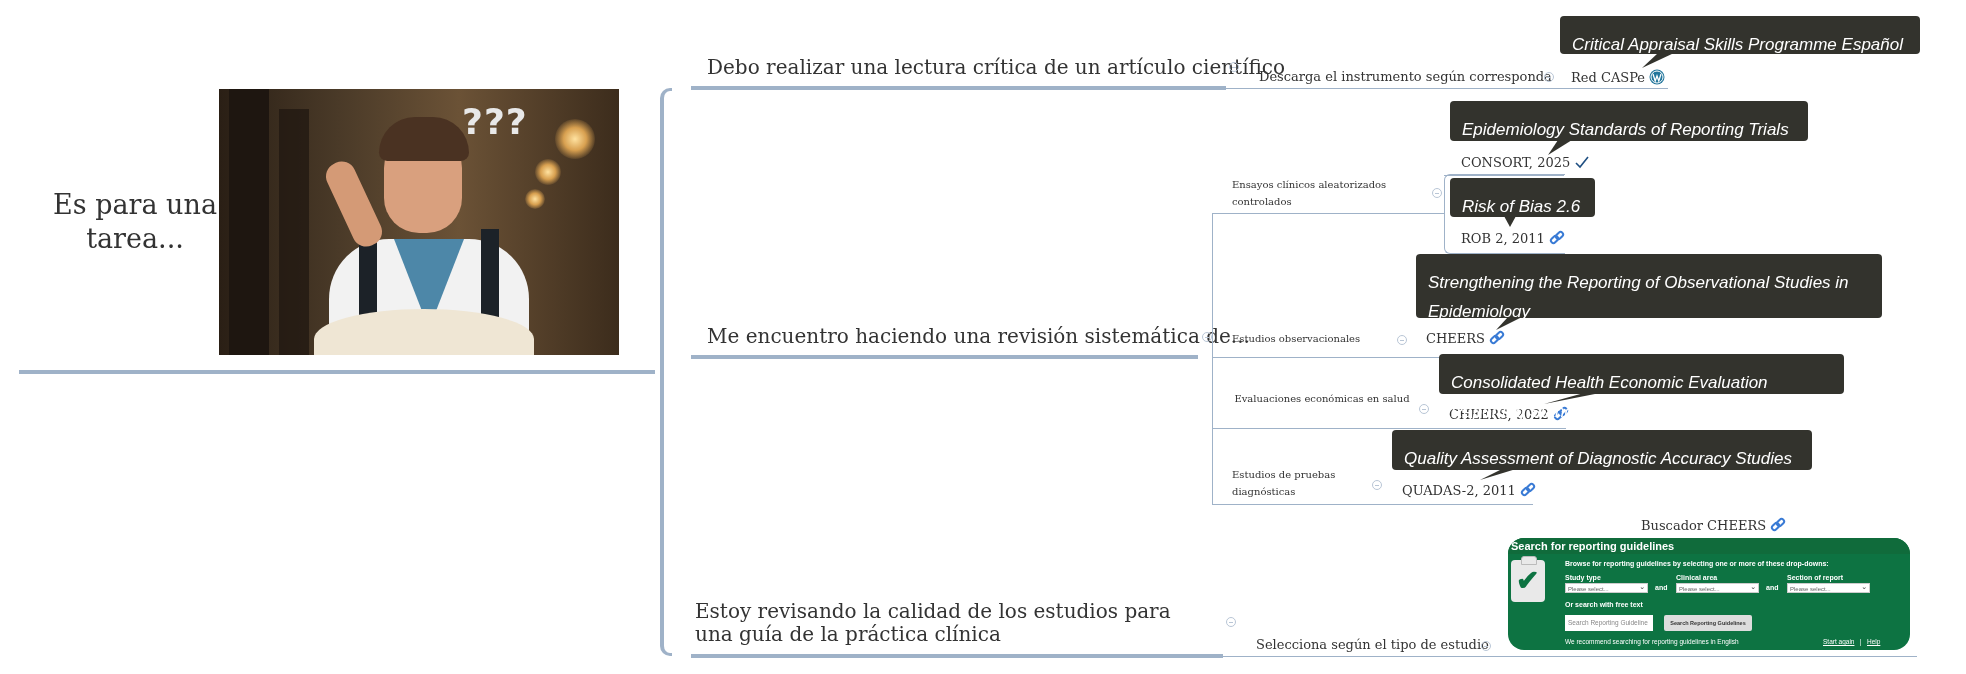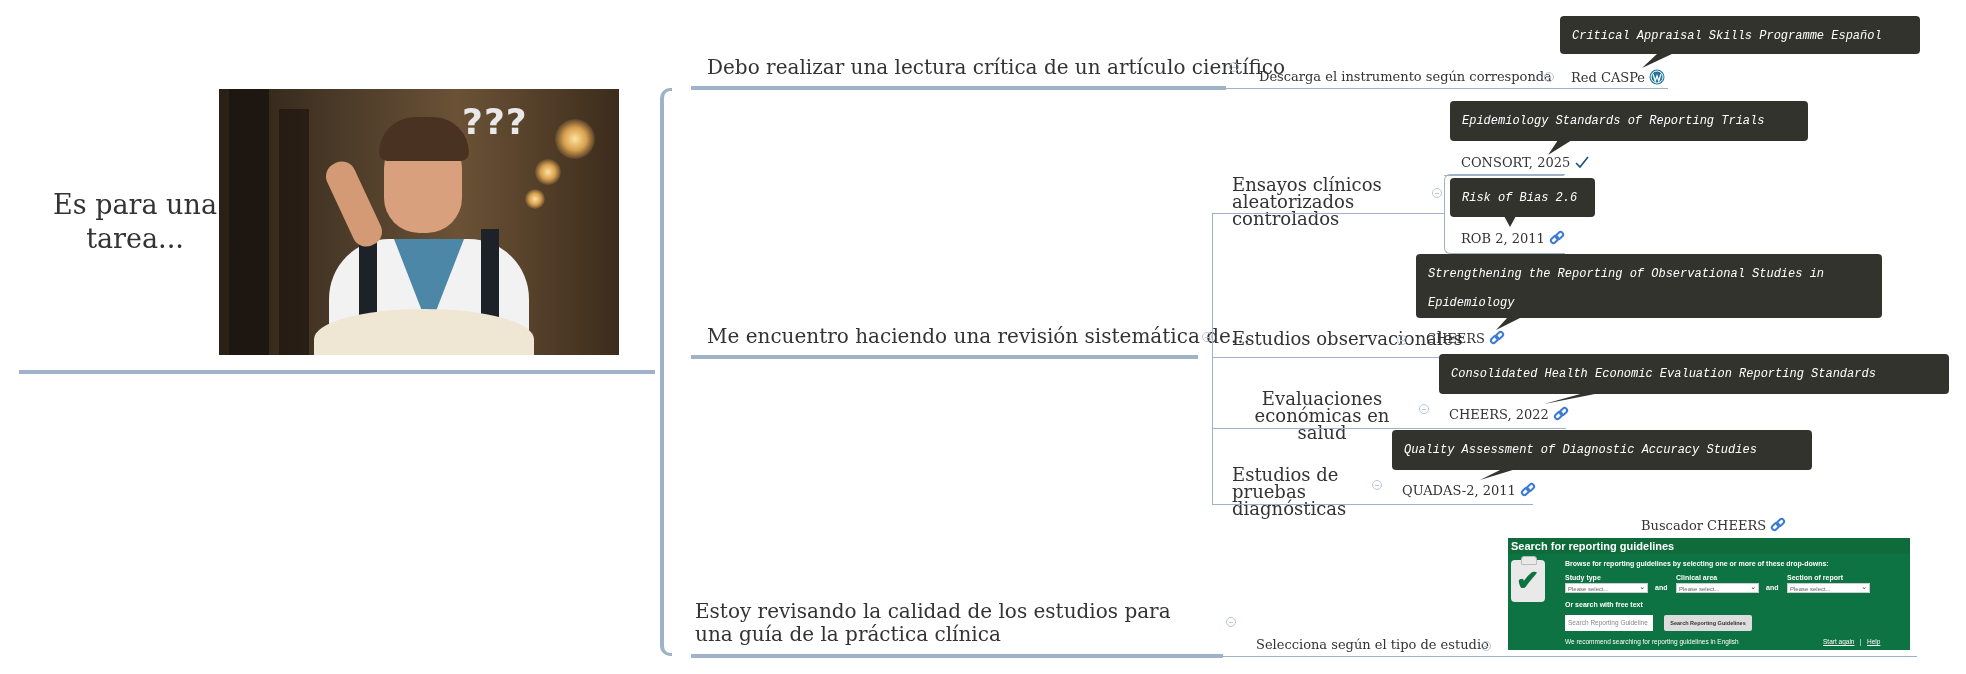--- a/index.html
+++ b/index.html
@@ -19,25 +19,25 @@
   .photo .book{position:absolute;left:95px;top:220px;width:220px;height:60px;border-radius:50% 50% 0 0;background:#efe6d4;}
   .photo .hand{position:absolute;left:120px;top:70px;width:30px;height:90px;border-radius:14px;background:#d49a76;transform:rotate(-25deg);}
   .root-line{left:19px;top:370px;width:636px;height:4px;background:#9fb2c8;}
   .bracket{left:660px;top:88px;width:12px;height:568px;border-left:4px solid #9fb2c8;border-top:3px solid #9fb2c8;border-bottom:3px solid #9fb2c8;border-radius:10px 0 0 10px;box-sizing:border-box;}
   .branch{font-size:20px;color:#333;font-family:"DejaVu Serif",serif;line-height:26px;white-space:nowrap;}
   .uline{height:4px;background:#9fb2c8;}
   .thin{height:1px;background:#9fb2c8;}
   .vthin{width:1px;background:#9fb2c8;}
   .collapse{width:10px;height:10px;border:1px solid #b9c6d6;border-radius:50%;box-sizing:border-box;}
   .collapse::after{content:"";position:absolute;left:2px;top:4px;width:4px;height:1px;background:#b9c6d6;}
-  .small{font-size:18px;color:#333;line-height:17px;font-family:"DejaVu Serif",serif;}
+  .small{font-size:10px;color:#333;line-height:17px;font-family:"DejaVu Serif",serif;}
   .leaf{font-size:13px;color:#333;white-space:nowrap;font-family:"DejaVu Serif",serif;}
-  .tip{background:#33332d;color:#fff;font-family:Liberation Mono, monospace;font-style:italic;font-size:12px;line-height:29px;padding:6px 12px;border-radius:4px;box-sizing:border-box;}
+  .tip{background:#33332d;color:#fff;font-family:Liberation Sans, sans-serif;font-style:italic;font-size:17px;line-height:29px;padding:14px 12px;border-radius:4px;box-sizing:border-box;}
   .icon-link{display:inline-block;width:16px;height:16px;vertical-align:-3px;}
-  .equator{left:1508px;top:538px;width:402px;height:112px;background:#0d7342;font-family:"Liberation Sans",sans-serif;color:#fff;overflow:hidden;}
+  .equator{left:1508px;top:538px;width:402px;height:112px;background:#0d7342;font-family:"Liberation Sans",sans-serif;color:#fff;overflow:hidden;border-radius:16px;}
   .eq-title{position:absolute;left:0;top:0;width:100%;height:16px;background:#106b3b;font-size:11px;font-weight:bold;line-height:16px;padding-left:3px;box-sizing:border-box;}
   .eq-clip{position:absolute;left:3px;top:22px;width:34px;height:42px;background:#e9e9e9;border-radius:4px;}
   .eq-clip::before{content:"";position:absolute;left:10px;top:-4px;width:14px;height:7px;background:#e9e9e9;border-radius:3px 3px 0 0;border:1px solid #bbb;}
   .eq-check{position:absolute;left:5px;top:6px;font-size:28px;font-weight:bold;color:#0d7342;line-height:30px;}
   .eq-t{position:absolute;font-size:7px;font-weight:bold;white-space:nowrap;}
   .eq-sel{position:absolute;height:10px;background:#fff;color:#666;font-size:6px;line-height:10px;padding-left:2px;box-sizing:border-box;border:1px solid #ccc;}
   .eq-sel::after{content:"⌄";position:absolute;right:2px;top:-2px;font-size:7px;color:#333;}
   .eq-in{position:absolute;left:57px;top:77px;width:88px;height:16px;background:#fff;color:#888;font-size:6.5px;line-height:16px;padding-left:3px;box-sizing:border-box;}
   .eq-btn{position:absolute;left:156px;top:77px;width:88px;height:16px;background:#ddd;color:#333;font-size:5.5px;font-weight:bold;line-height:16px;text-align:center;border-radius:2px;}
   .eq-note{position:absolute;left:57px;top:100px;font-size:6.5px;white-space:nowrap;}
@@ -145,21 +145,21 @@
 <div class="abs thin" style="left:1212px;top:428px;width:354px;"></div>
 <div class="abs leaf" style="left:1449px;top:406px;">
   <span>CHEERS, 2022</span>
   <svg class="icon-link" viewBox="0 0 16 16">
       <g fill="none" stroke="#3a7bd5" stroke-width="2">
         <rect x="1.5" y="7" width="8" height="5" rx="2.5" transform="rotate(-45 5.5 9.5)"></rect>
         <rect x="6.5" y="3" width="8" height="5" rx="2.5" transform="rotate(-45 10.5 5.5)"></rect>
       </g>
     </svg>
 </div>
-<div class="abs tip" style="left:1439px;top:354px;width:510px;height:40px;">Consolidated Health Economic Evaluation Reporting Standards</div>
+<div class="abs tip" style="left:1439px;top:354px;width:405px;height:40px;">Consolidated Health Economic Evaluation Reporting Standards</div>
 <svg class="abs" style="left:1544px;top:393px;" width="60" height="12">
     <polygon points="40,0 56,0 0,11" fill="#33332d"></polygon>
   </svg>
 
 <div class="abs small" style="left:1232px;top:466px;width:160px;">Estudios de pruebas diagnósticas</div>
 <div class="abs collapse" style="left:1372px;top:480px;"></div>
 <div class="abs thin" style="left:1212px;top:504px;width:321px;"></div>
 <div class="abs leaf" style="left:1402px;top:482px;">
   <span>QUADAS-2, 2011</span>
   <svg class="icon-link" viewBox="0 0 16 16">

